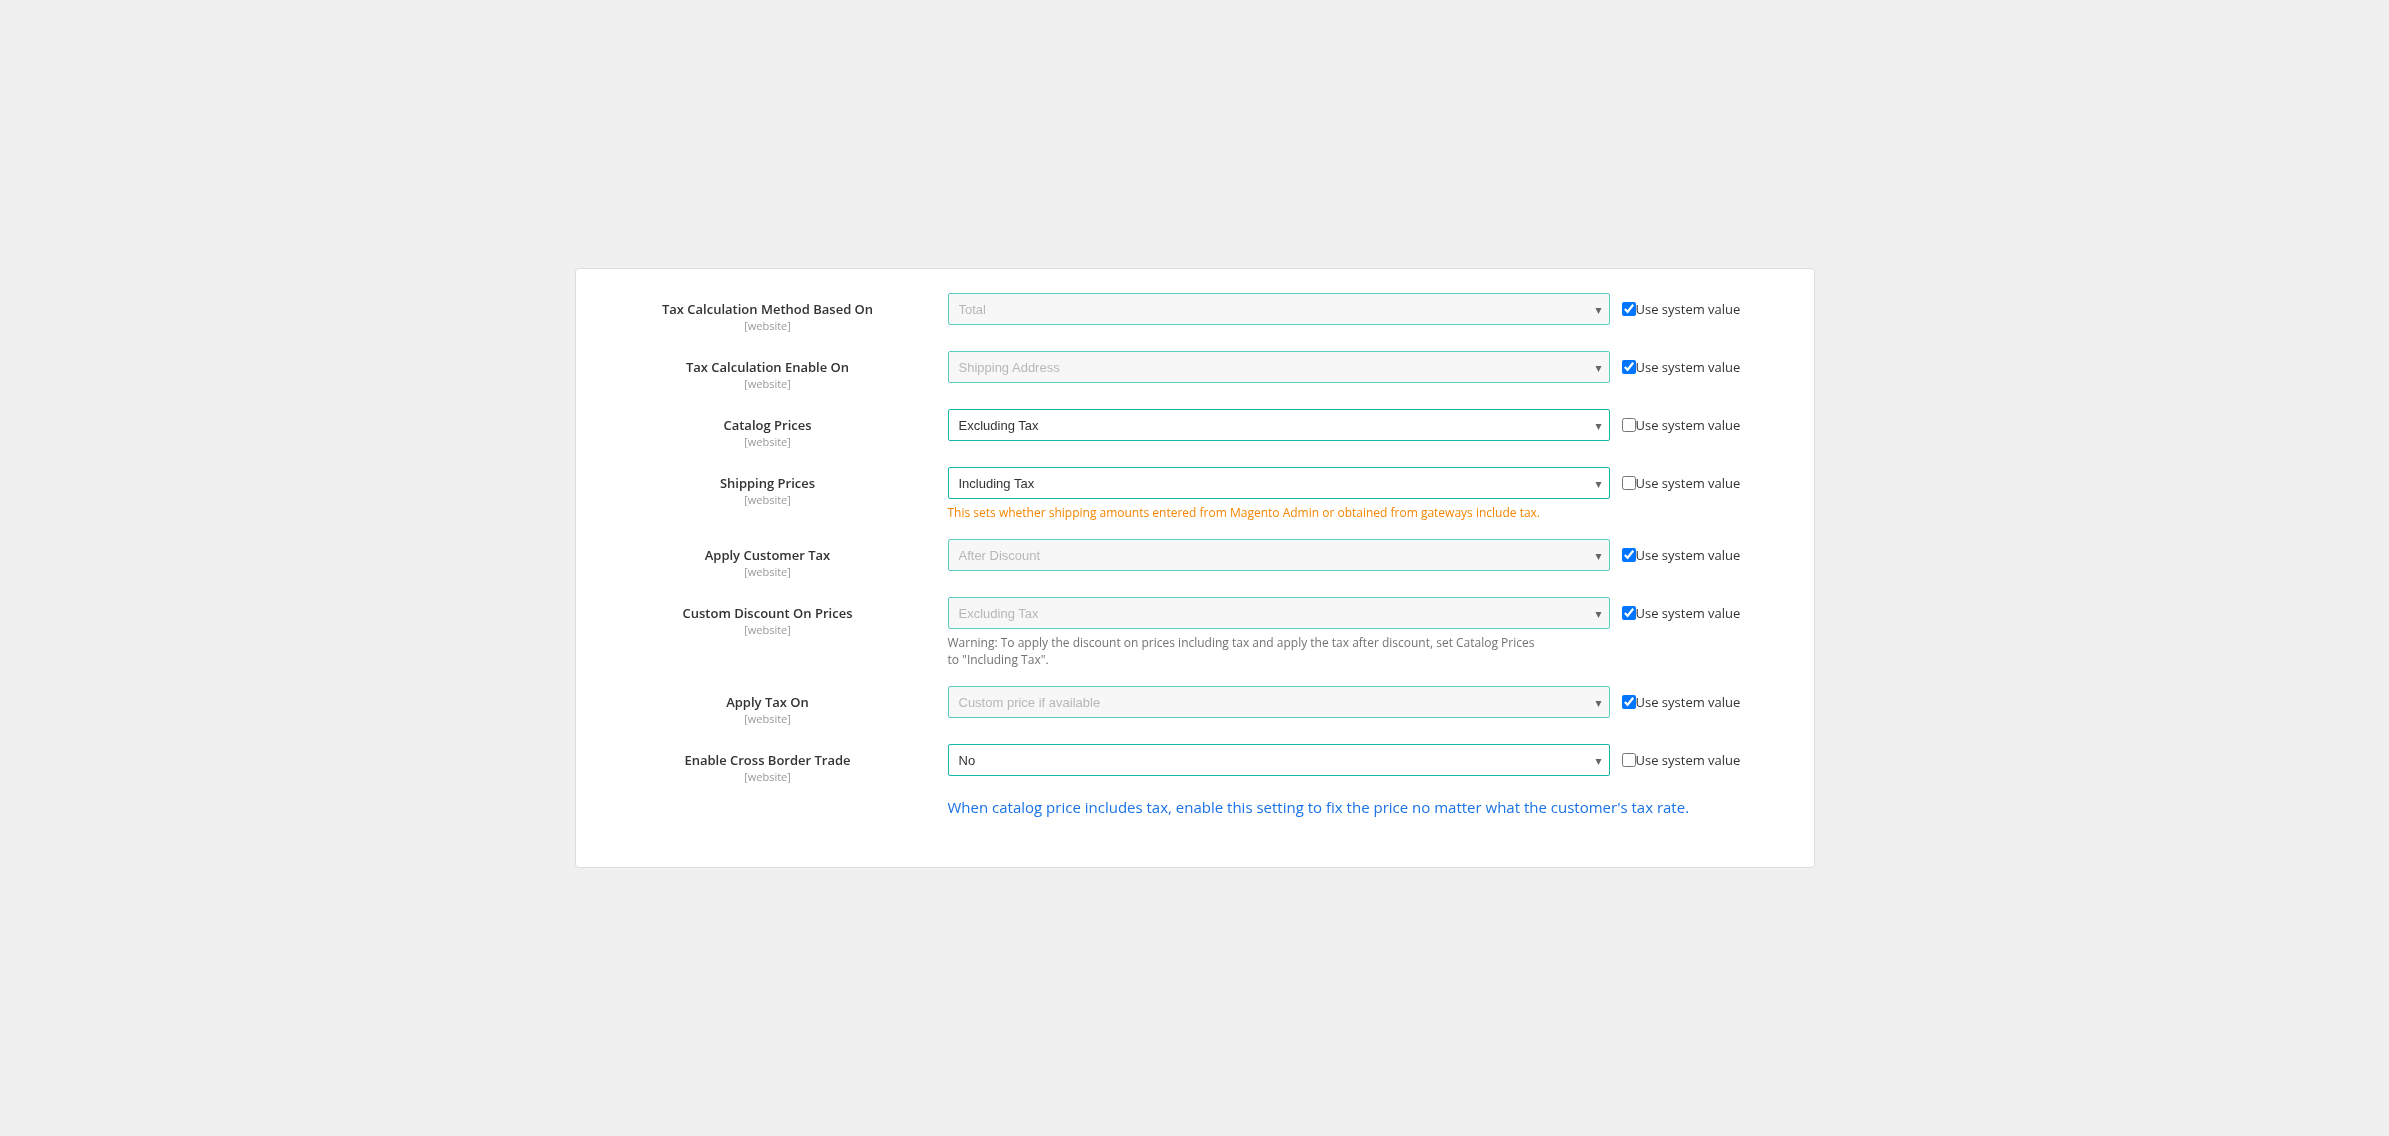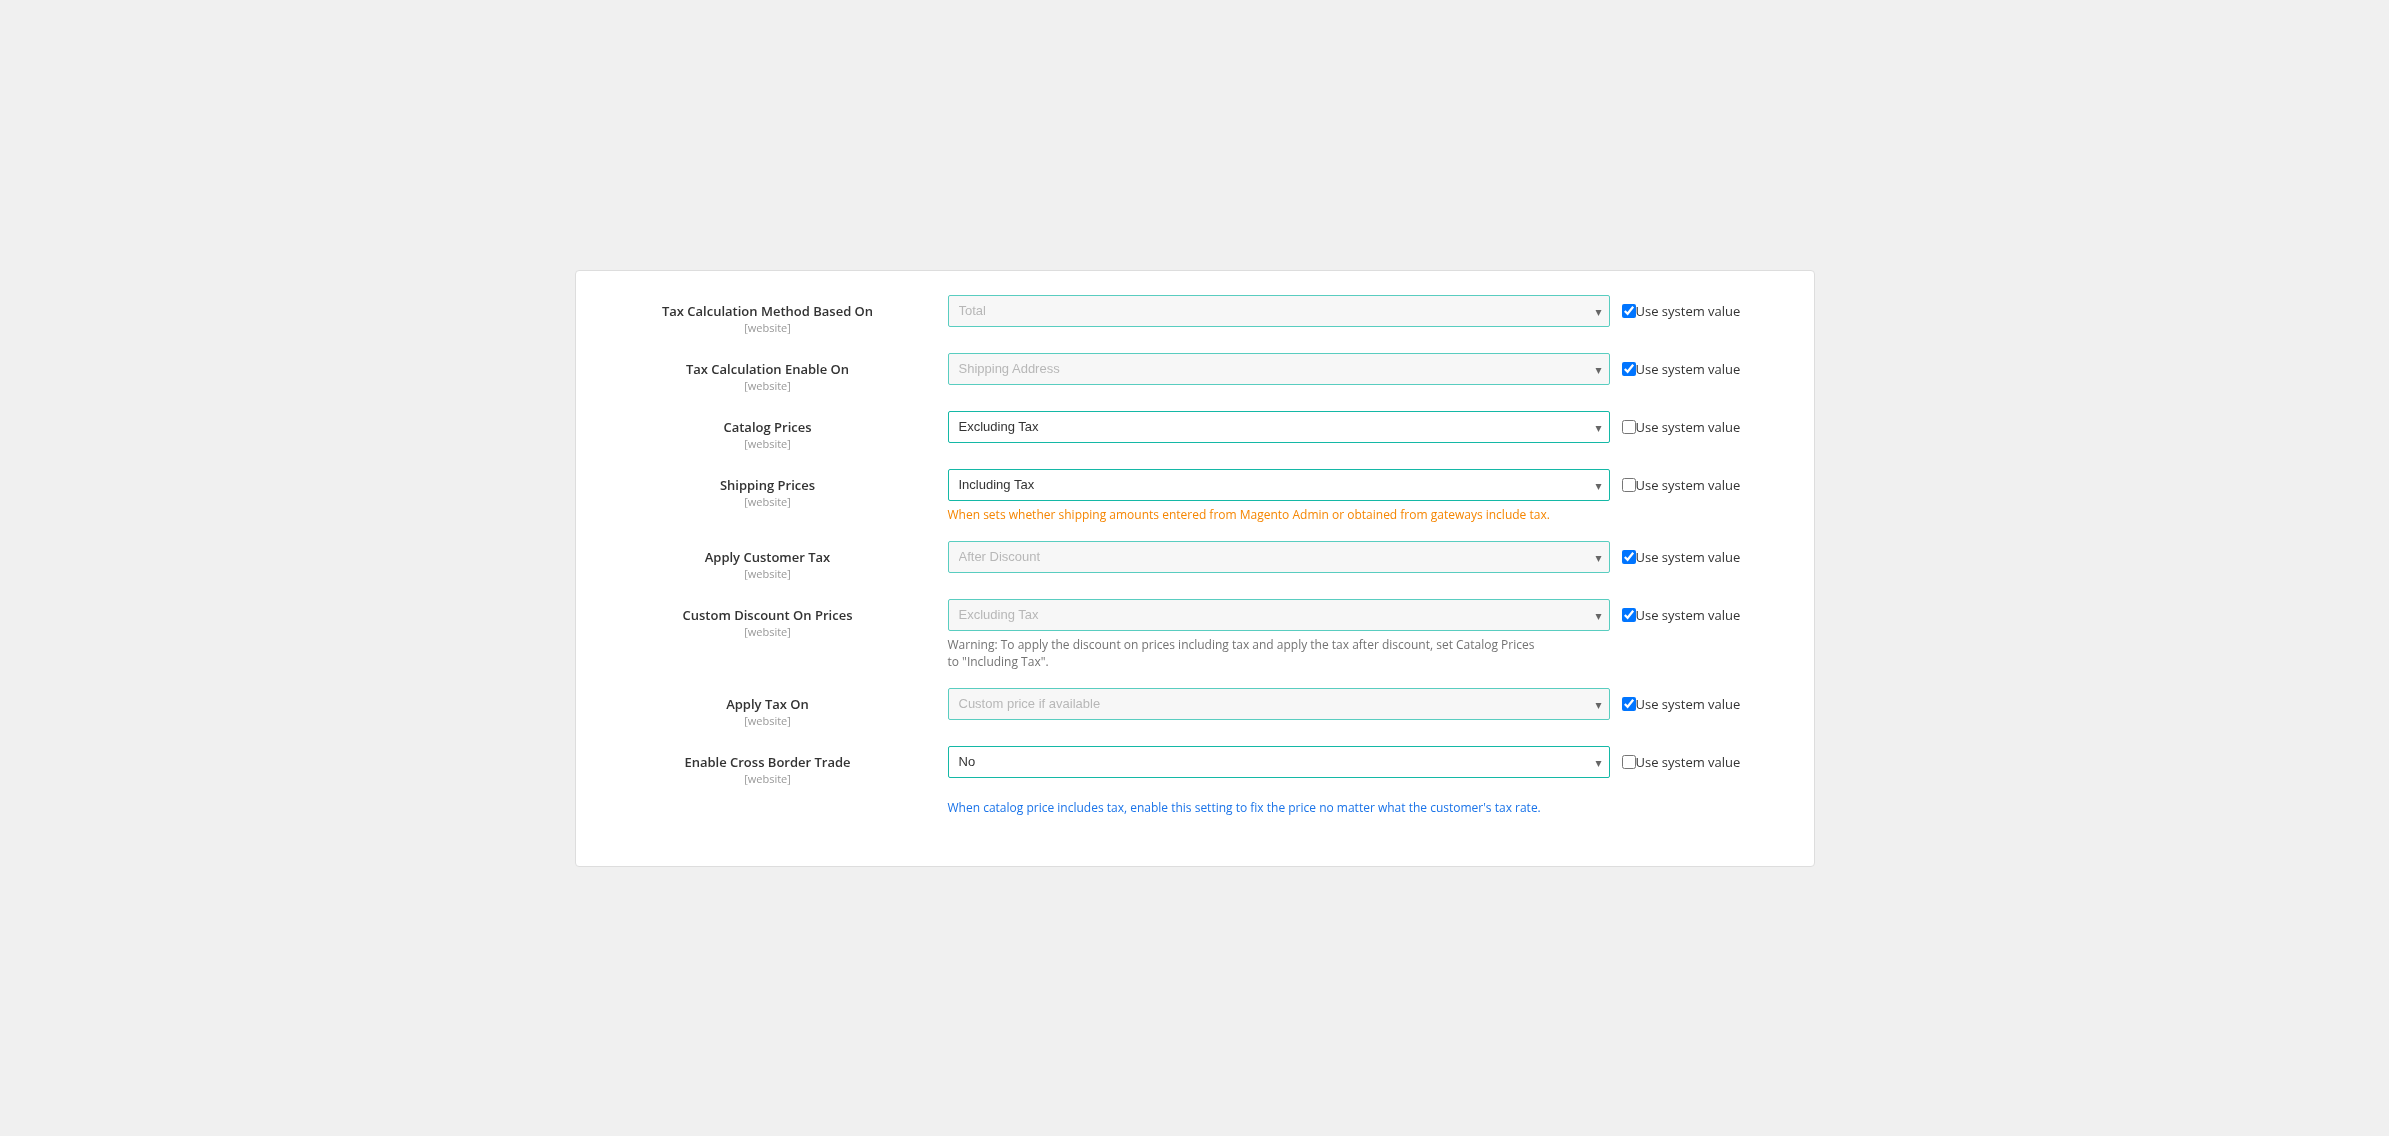--- a/index.html
+++ b/index.html
@@ -131,21 +131,21 @@
       color: #f58500;
       margin-top: 5px;
     }
     .warning-text {
       font-size: 12px;
       color: #737373;
       margin-top: 5px;
       max-width: 600px;
     }
     .info-text {
-      font-size: 12px;
+      font-size: 15px;
       color: #1a73e8;
       margin-top: 21px;
     }
   </style>
 </head>
 <body>
 
 <div class="card">
 
   <div id="rows-container">
@@ -200,21 +200,21 @@
           <span class="form-scope">[website]</span>
         </div>
         <div class="form-control-col">
           <div class="form-control-row">
             <div class="select-wrapper"><select><option value="Including Tax">Including Tax</option></select><span class="select-arrow">▾</span></div>
             <div class="checkbox-wrapper">
               <input type="checkbox" style="">
               <label class="checkbox-label">Use system value</label>
             </div>
           </div>
-          <div class="hint-text">When sets whether shipping amounts entered from Magento Admin or obtained from gateways include tax.</div>
+          <div class="hint-text">This sets whether shipping amounts entered from Magento Admin or obtained from gateways include tax.</div>
         </div>
       </div>
       <div class="form-row">
         <div class="form-label-col">
           <span class="form-label">Apply Customer Tax</span>
           <span class="form-scope">[website]</span>
         </div>
         <div class="form-control-col">
           <div class="form-control-row">
             <div class="select-wrapper"><select disabled=""><option value="After Discount">After Discount</option></select><span class="select-arrow">▾</span></div>

